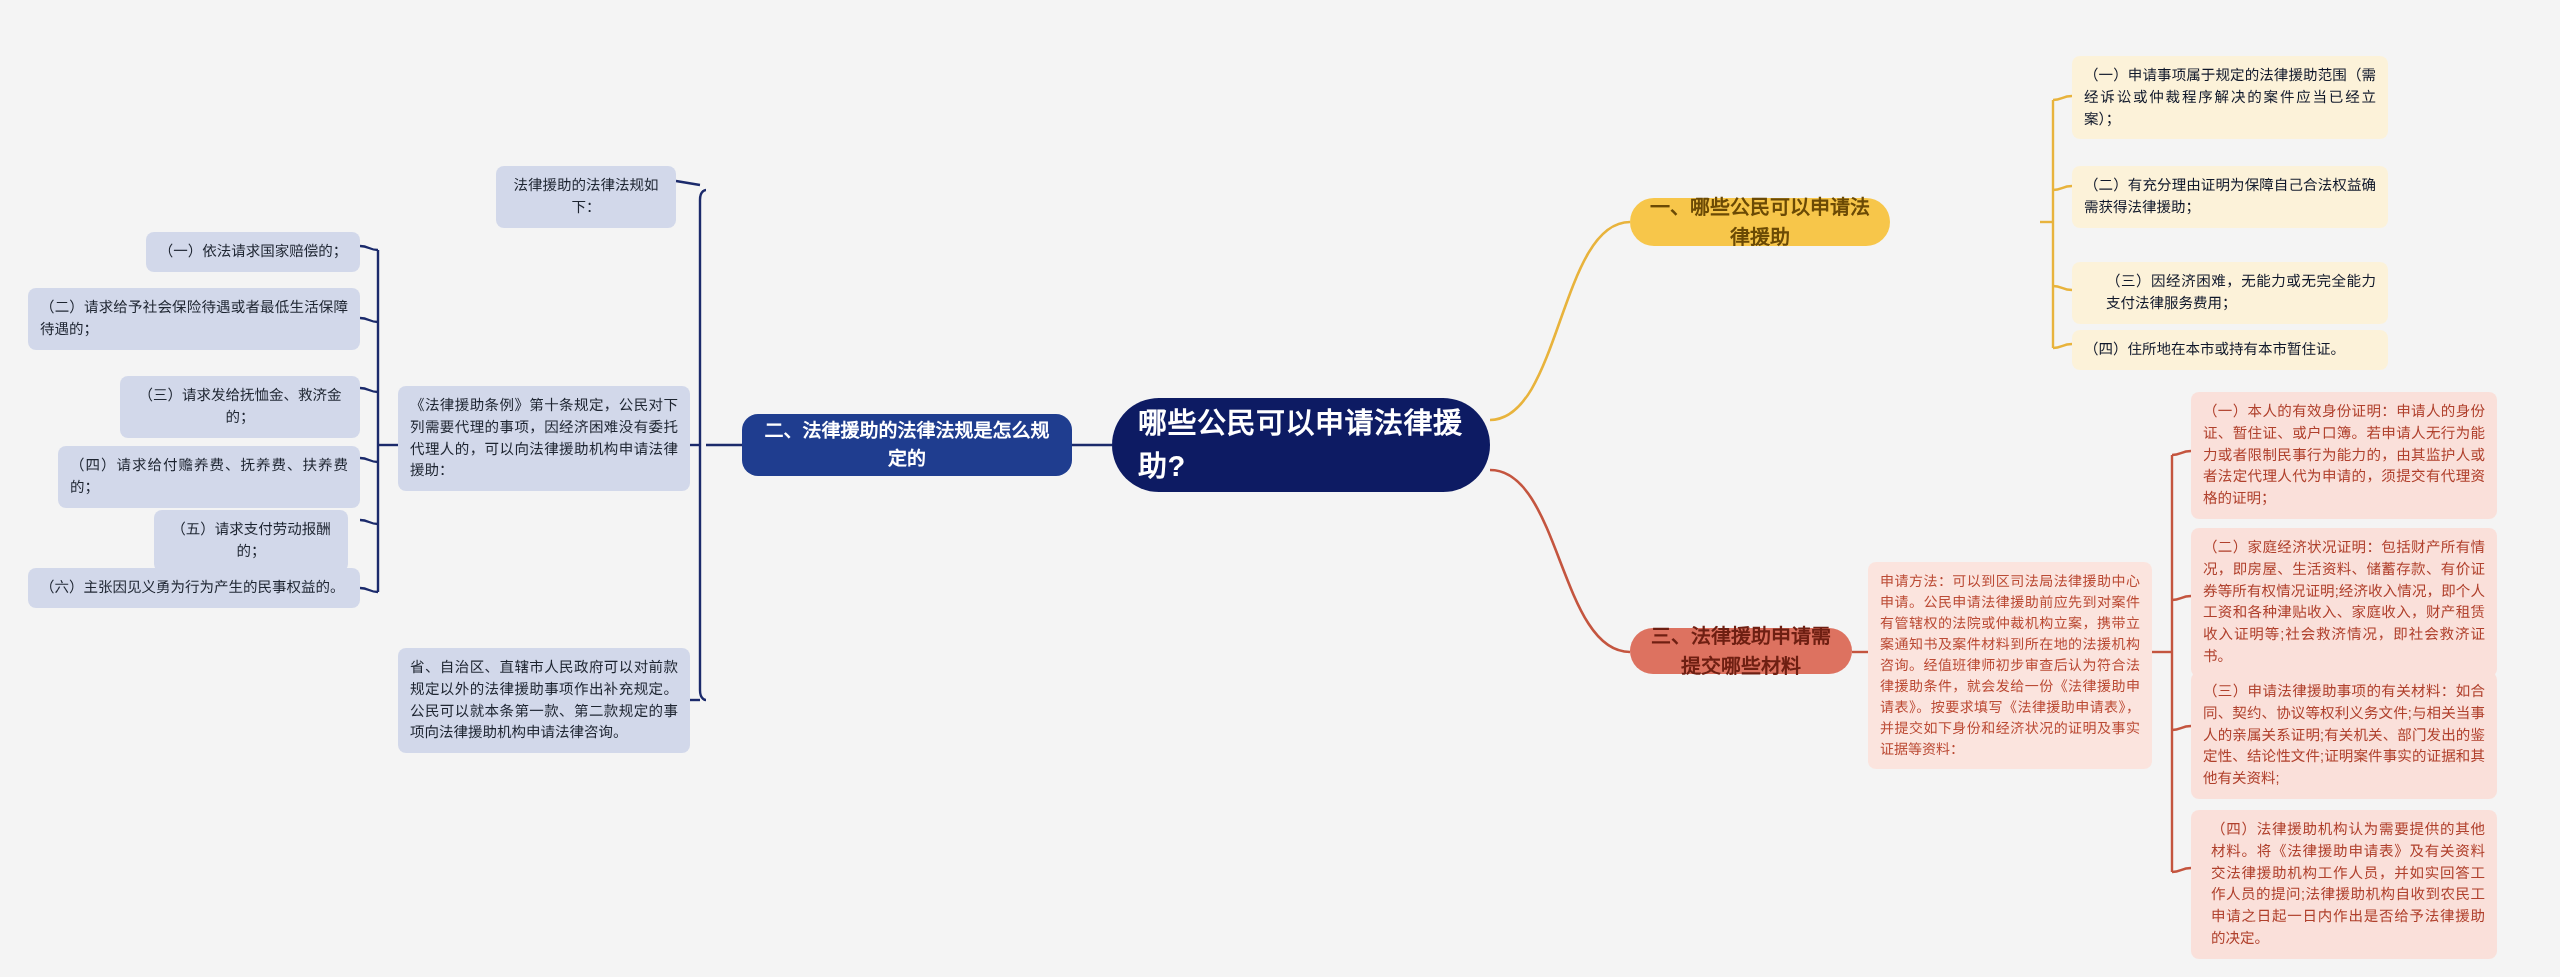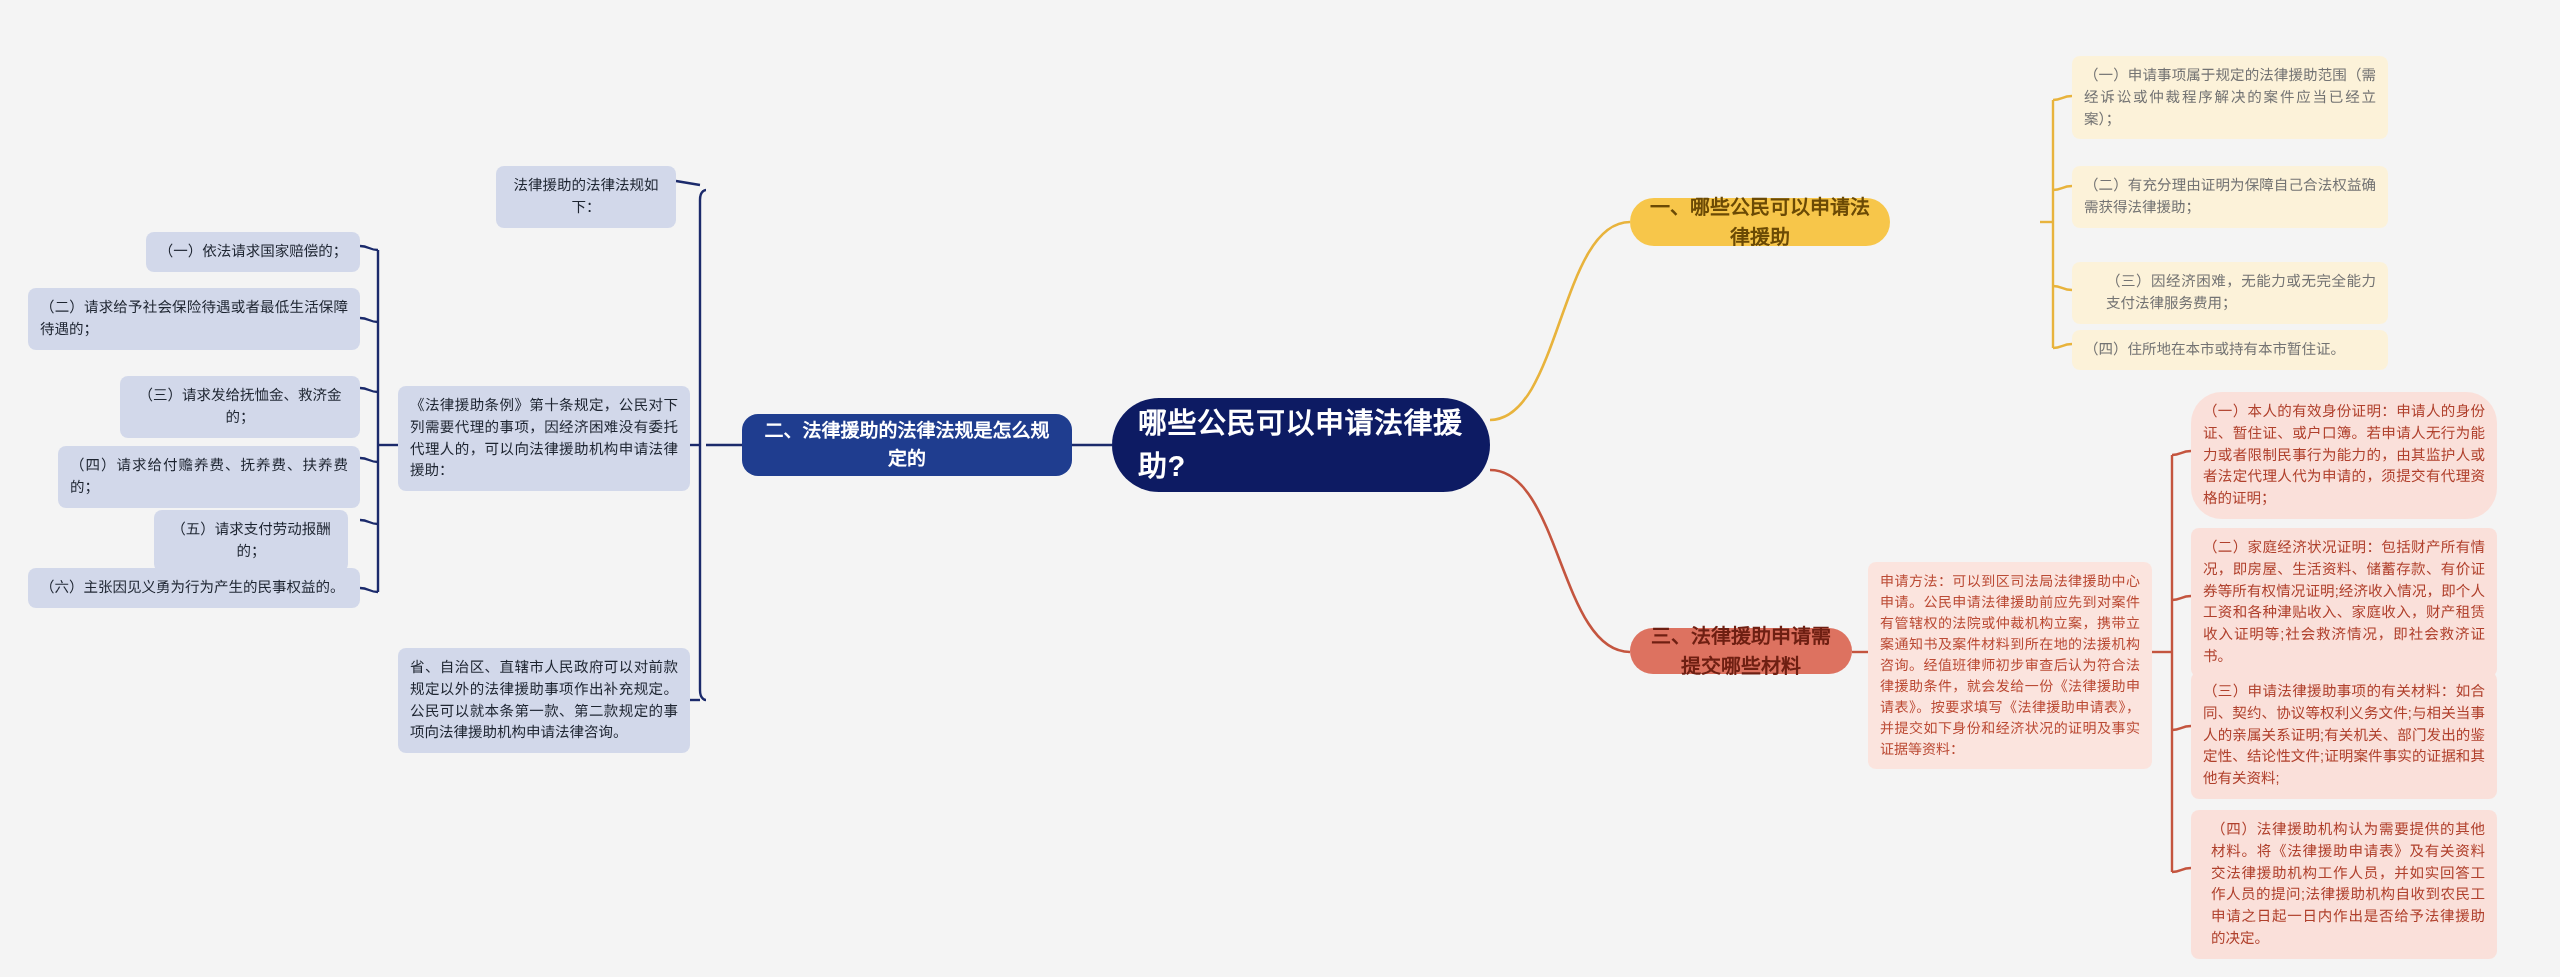--- a/index.html
+++ b/index.html
@@ -71,21 +71,21 @@
   .branch-red    { background:#dd7260; color:#6e1f12; }
 
   
   .card {
     border-radius: 8px;
     font-size: 14.5px;
     padding: 9px 12px;
     text-align: justify;
   }
   .card-blue   { background:#d2d8ea; color:#1d2430; }
-  .card-yellow { background:#fcf2d9; color:#737373; }
+  .card-yellow { background:#fcf2d9; color:#0f172a; }
   .card-yellowpale { background:#fdf7e6; color:#9a7a22; }
   .card-red    { background:#fae0da; color:#b0402c; }
   .card-redpale{ background:#fbe4de; color:#bb4a34; }
 
   .align-right { text-align: center; }
   .align-center{ text-align: center; }
 </style>
 </head>
 <body>
 
@@ -149,21 +149,21 @@
   <div class="node card card-yellow" style="left:2072px; top:262px; width:316px;padding-left:34px;">（三）因经济困难，无能力或无完全能力支付法律服务费用；</div>
 
   <div class="node card card-yellow" style="left:2072px; top:330px; width:316px;">（四）住所地在本市或持有本市暂住证。</div>
 
   <div class="node branch branch-red" style="left:1630px; top:628px; width:222px; height:46px;">
     <span>三、法律援助申请需提交哪些材料</span>
   </div>
 
   <div class="node card card-redpale" style="left:1868px; top:562px; width:284px; font-size:14px;">申请方法：可以到区司法局法律援助中心申请。公民申请法律援助前应先到对案件有管辖权的法院或仲裁机构立案，携带立案通知书及案件材料到所在地的法援机构咨询。经值班律师初步审查后认为符合法律援助条件，就会发给一份《法律援助申请表》。按要求填写《法律援助申请表》，并提交如下身份和经济状况的证明及事实证据等资料：</div>
 
-  <div class="node card card-red" style="left:2191px; top:392px; width:306px;border-radius:31px;">（一）本人的有效身份证明：申请人的身份证、暂住证、或户口簿。若申请人无行为能力或者限制民事行为能力的，由其监护人或者法定代理人代为申请的，须提交有代理资格的证明；</div>
+  <div class="node card card-red" style="left:2191px; top:392px; width:306px;">（一）本人的有效身份证明：申请人的身份证、暂住证、或户口簿。若申请人无行为能力或者限制民事行为能力的，由其监护人或者法定代理人代为申请的，须提交有代理资格的证明；</div>
 
   <div class="node card card-red" style="left:2191px; top:528px; width:306px;">（二）家庭经济状况证明：包括财产所有情况，即房屋、生活资料、储蓄存款、有价证券等所有权情况证明;经济收入情况，即个人工资和各种津贴收入、家庭收入，财产租赁收入证明等;社会救济情况，即社会救济证书。</div>
 
   <div class="node card card-red" style="left:2191px; top:672px; width:306px;">（三）申请法律援助事项的有关材料：如合同、契约、协议等权利义务文件;与相关当事人的亲属关系证明;有关机关、部门发出的鉴定性、结论性文件;证明案件事实的证据和其他有关资料;</div>
 
   <div class="node card card-red" style="left:2191px; top:810px; width:306px;padding-left:20px;">（四）法律援助机构认为需要提供的其他材料。将《法律援助申请表》及有关资料交法律援助机构工作人员，并如实回答工作人员的提问;法律援助机构自收到农民工申请之日起一日内作出是否给予法律援助的决定。</div>
 
   <div class="node branch branch-blue" style="left:742px; top:414px; width:330px; height:62px; text-align:center; justify-content:flex-start; font-size:19px; padding:6px 16px;">
     <span>二、法律援助的法律法规是怎么规定的</span>
   </div>

